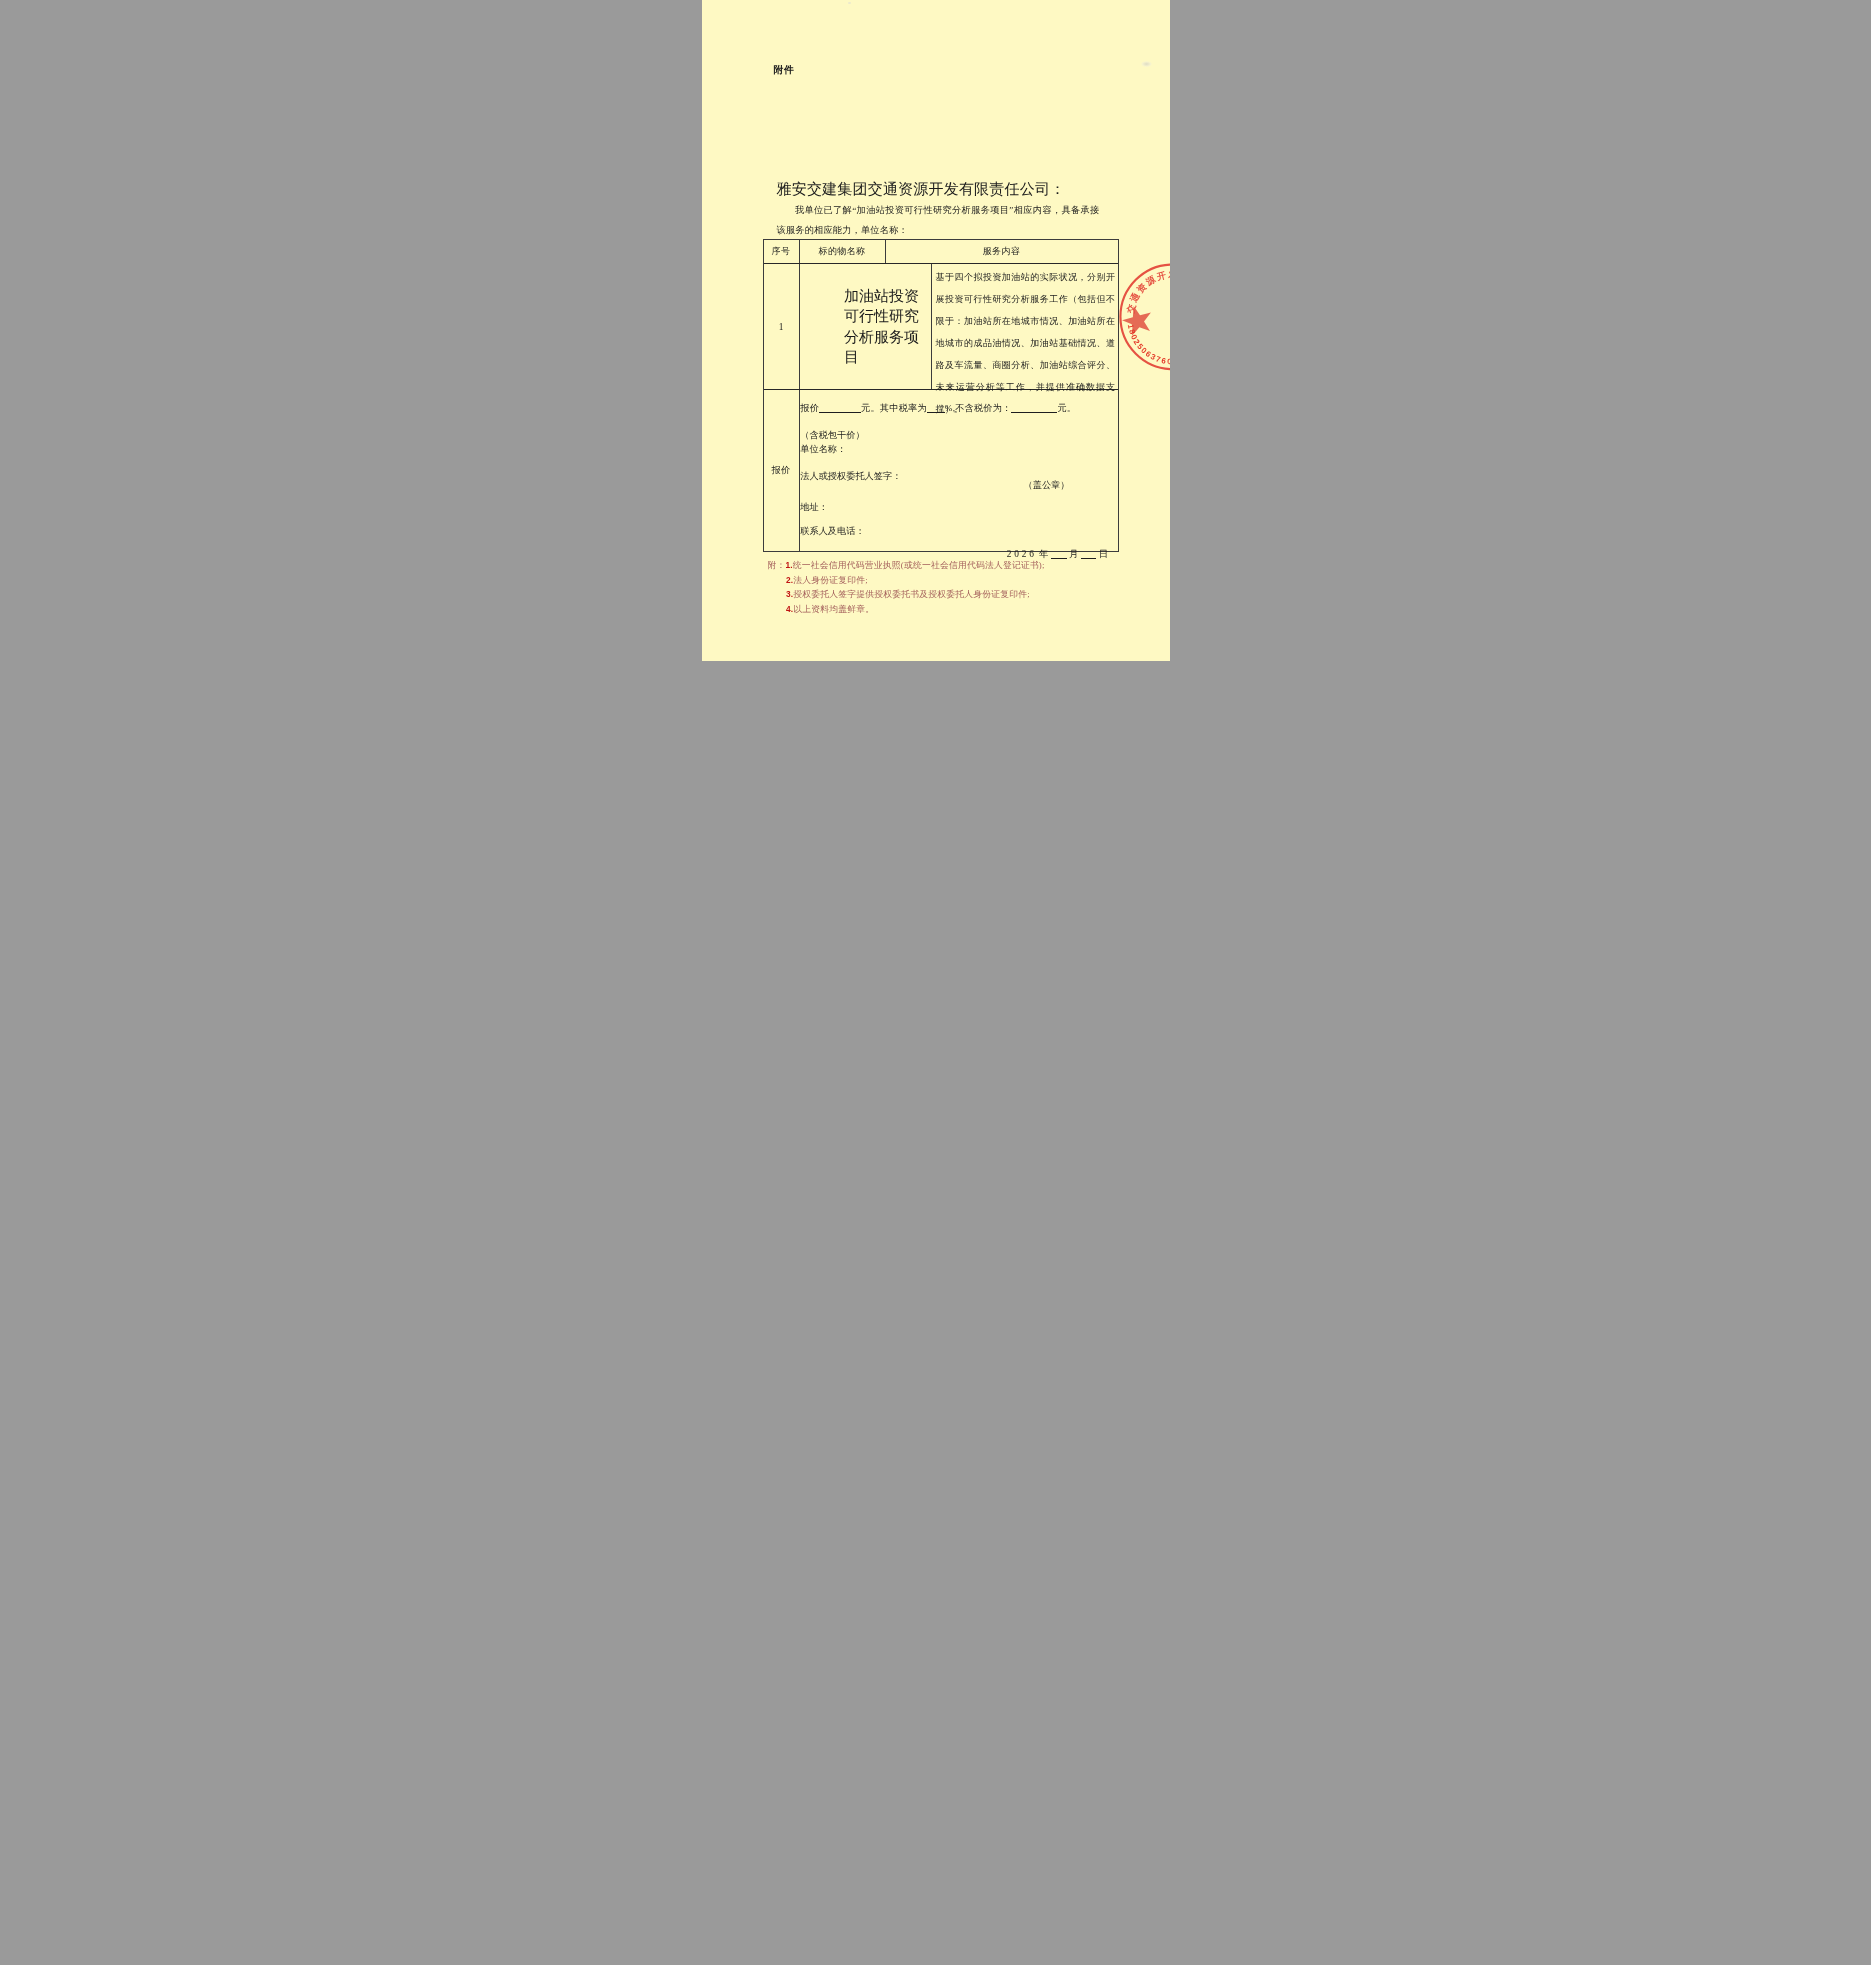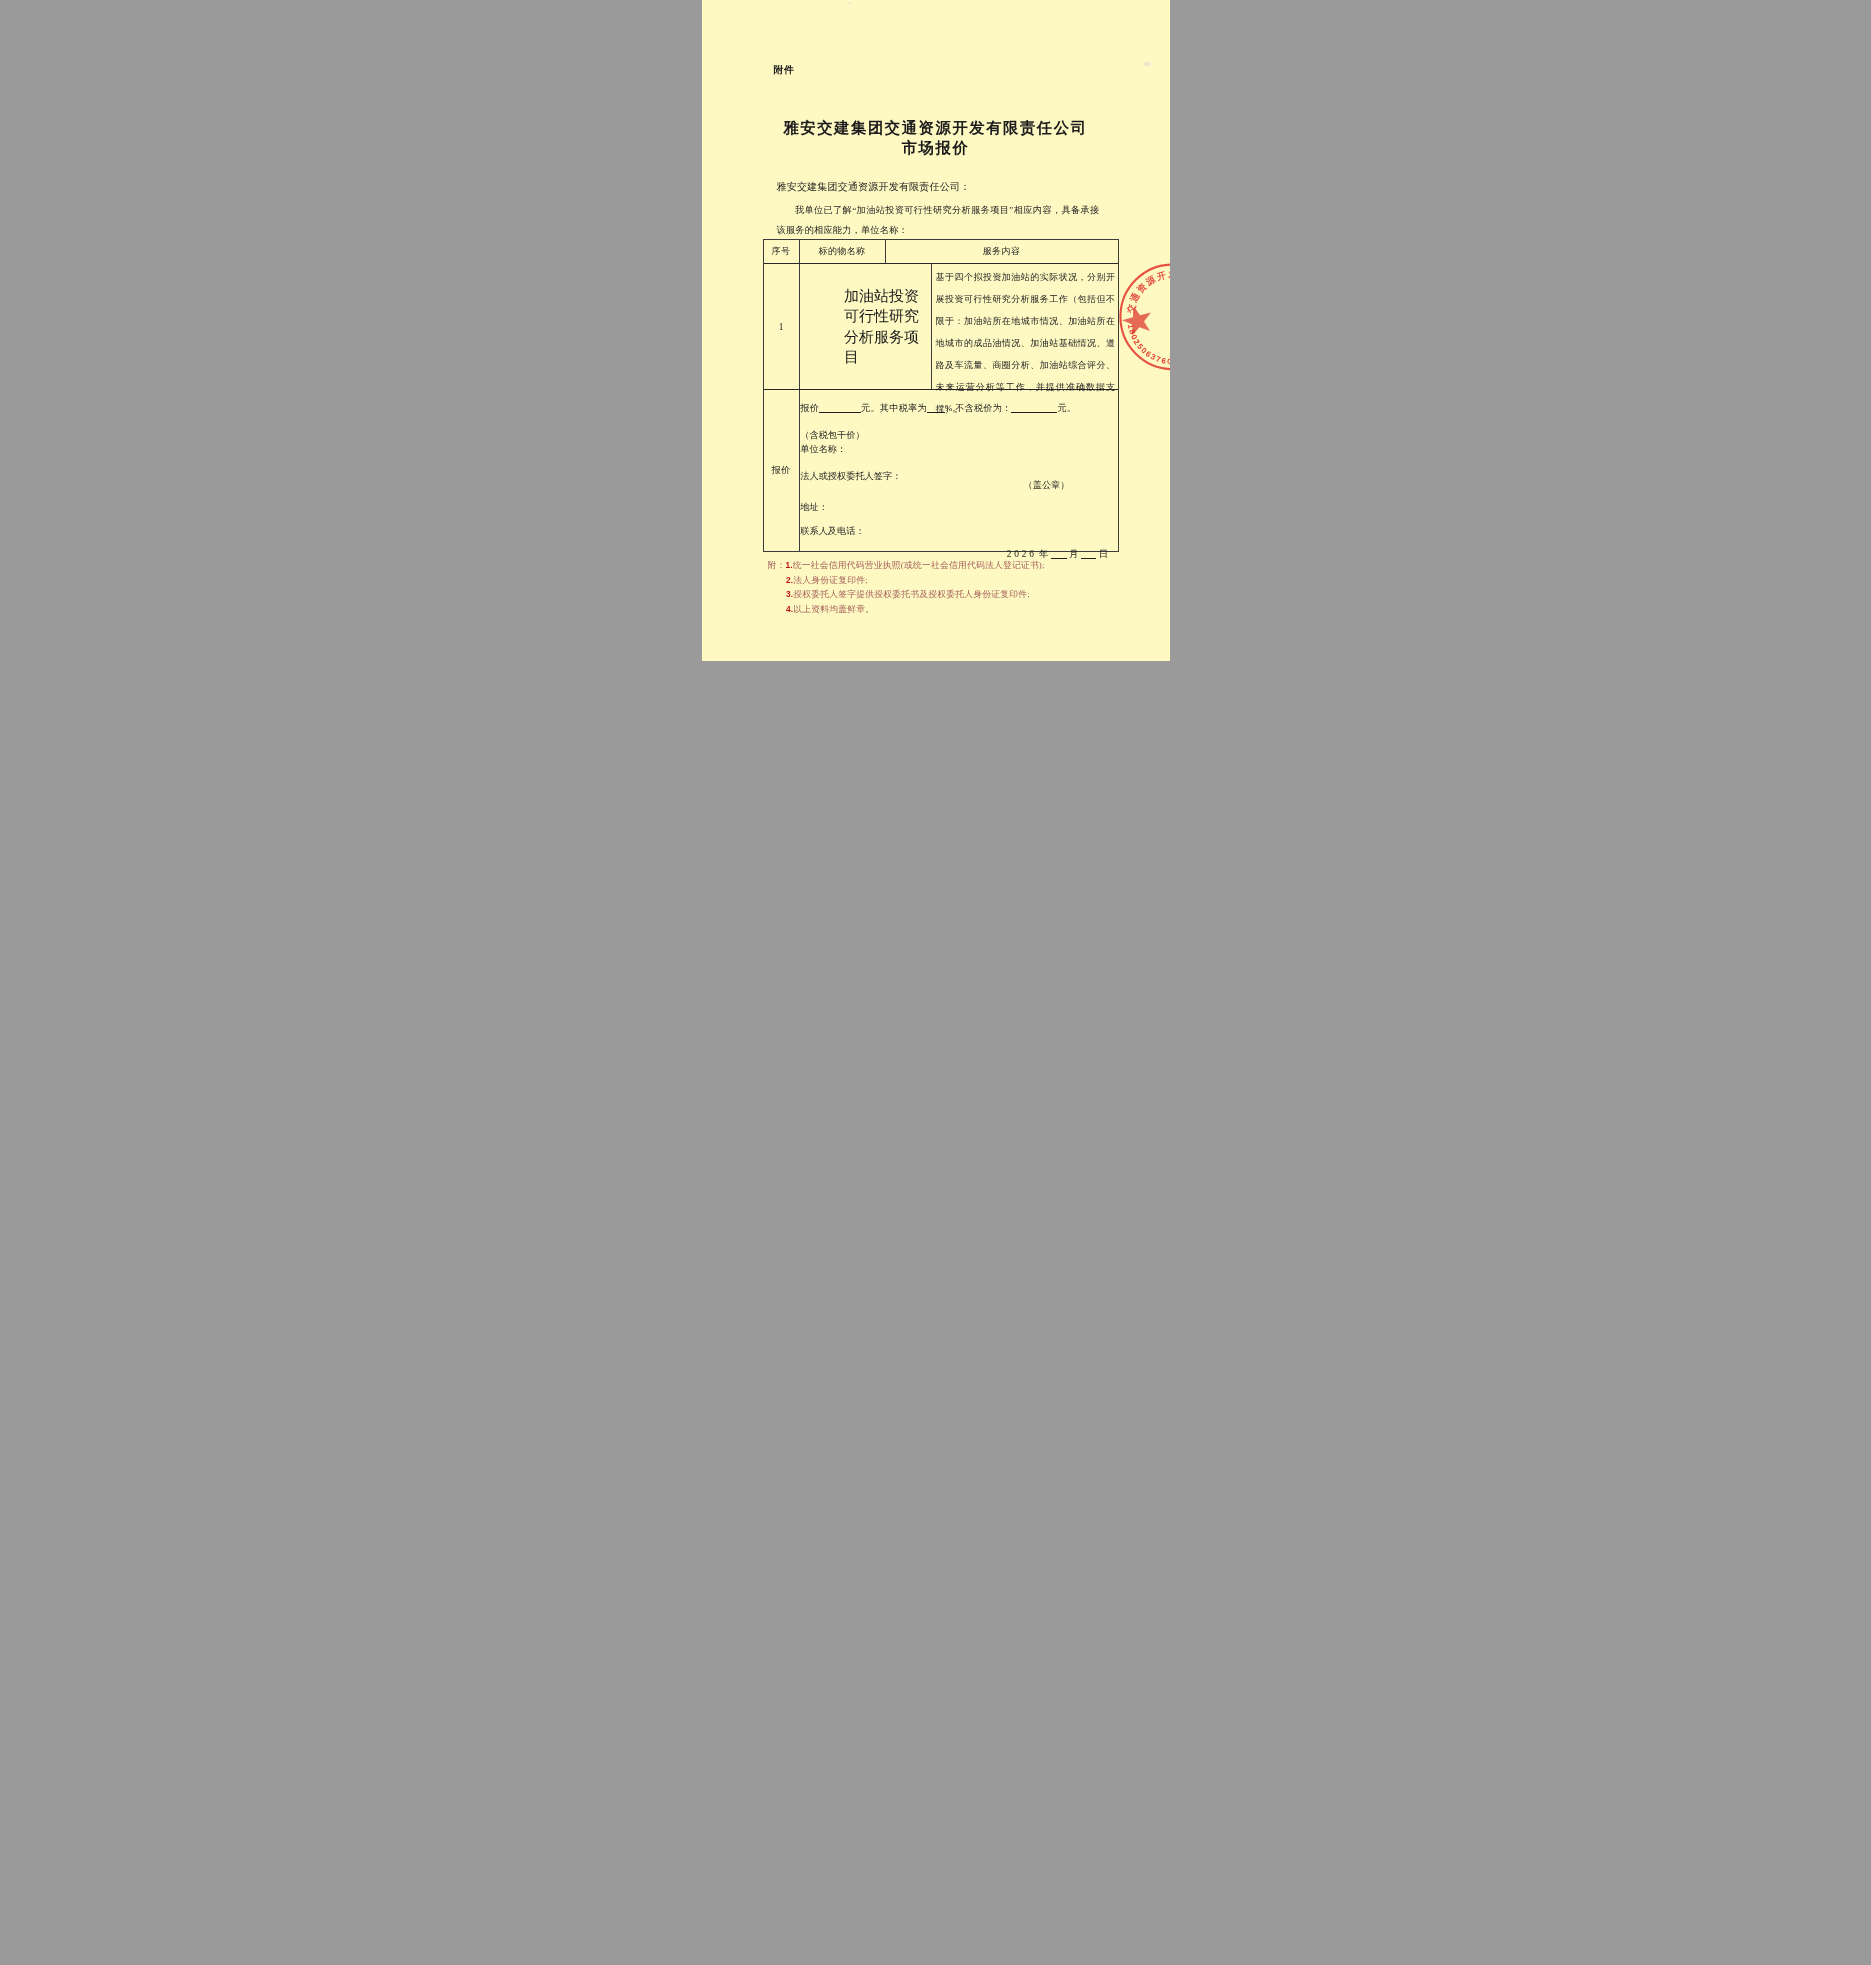--- a/index.html
+++ b/index.html
@@ -6,21 +6,21 @@
   .page{
     position:relative;width:468px;height:661px;background:#fef9c3;
     margin:0 auto;overflow:hidden;color:#1c1c1c;
     font-family:"Liberation Serif","DejaVu Serif",serif;
   }
   .abs{position:absolute;}
   .attachment{left:72px;top:64px;font-size:9.8px;font-weight:600;
     font-family:"Liberation Sans","DejaVu Sans",sans-serif;letter-spacing:0.8px;}
   .title{left:0;right:0;top:118px;text-align:center;font-weight:700;
     font-size:15.3px;line-height:20px;letter-spacing:1.6px;}
-  .salutation{left:75px;top:180px;font-size:10px;letter-spacing:0.2px;}
+  .salutation{left:75px;top:180px;font-size:15px;letter-spacing:0.2px;}
   .intro{left:75px;top:200px;width:323px;font-size:9.2px;line-height:20px;
     text-indent:2em;text-align:justify;letter-spacing:0.2px;}
   
   .tbl{left:61px;top:239px;width:356px;height:313px;box-sizing:border-box;
     border:0.8px solid #3c3c3c;display:flex;flex-direction:column;background:transparent;}
   .tr{display:flex;}
   .tr-head{height:23px;border-bottom:1.6px solid #282828;}
   .tr-main{height:125px;border-bottom:1.6px solid #282828;}
   .tr-quote{flex:1;}
   .c1{width:35px;border-right:0.8px solid #3c3c3c;display:flex;align-items:center;justify-content:center;}
@@ -60,24 +60,20 @@
     opacity:.55;}
   .smudge2{left:146px;top:1.6px;width:3.9px;height:2.4px;border-radius:50%;background:#d9d9db;opacity:.5;}
 </style>
 </head>
 <body>
 
 <div class="page">
 
   <div class="abs attachment">附件</div>
 
-  <div class="abs title">
-    <div>雅安交建集团交通资源开发有限责任公司</div>
-    <div>市场报价</div>
-  </div>
 
   <div class="abs salutation">雅安交建集团交通资源开发有限责任公司：</div>
 
   <div class="abs intro">我单位已了解“加油站投资可行性研究分析服务项目”相应内容，具备承接该服务的相应能力，单位名称：</div>
 
   <div class="abs tbl">
 
     <div class="tr tr-head">
       <div class="c1 th">序号</div>
       <div class="c2 th">标的物名称</div>

